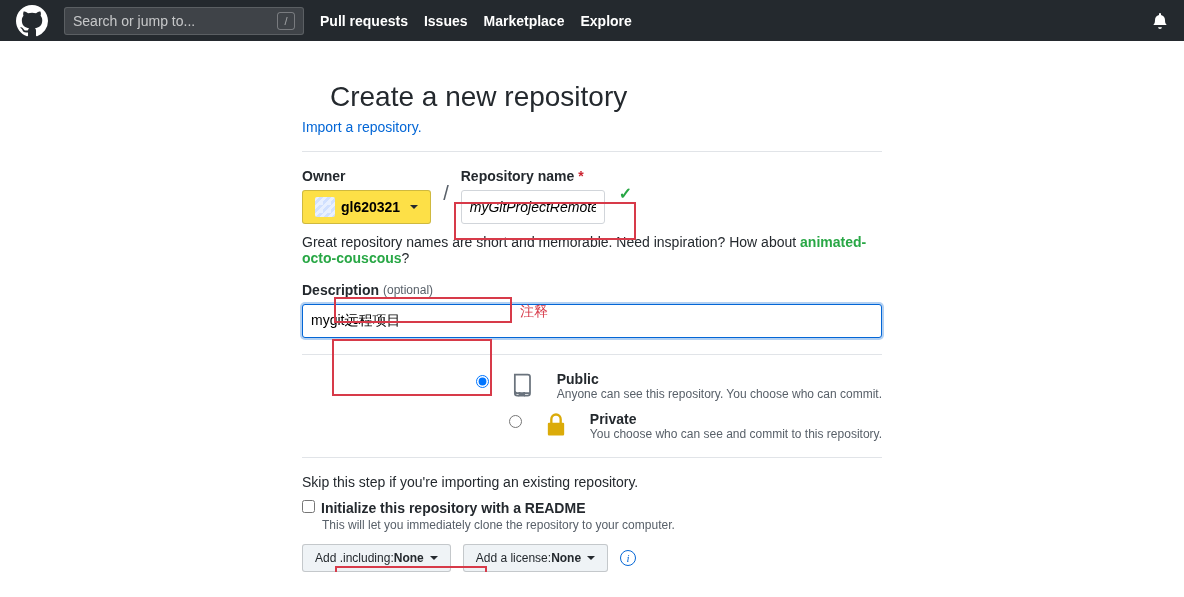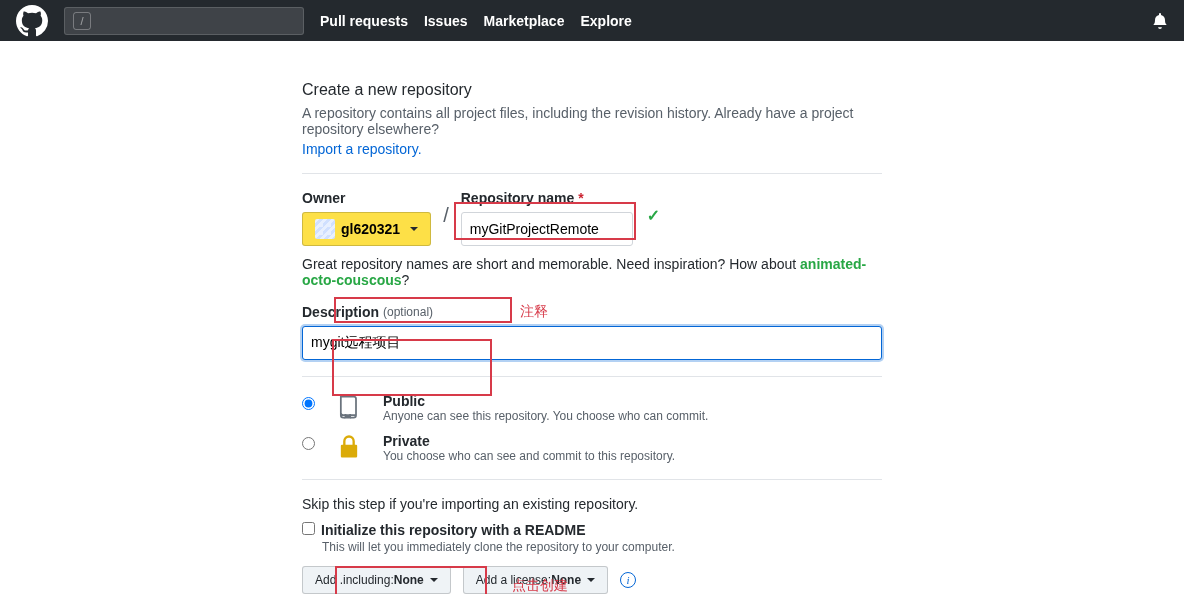--- a/index.html
+++ b/index.html
@@ -7,40 +7,40 @@
 .header { background: #24292e; height: 41px; display: flex; align-items: center; padding: 0 16px; color: #fff; }
 .logo { width: 32px; height: 32px; margin-right: 16px; }
 .logo svg { fill: #fff; }
 .search { background: rgba(255,255,255,0.125); border: 1px solid rgba(255,255,255,0.15); border-radius: 3px; width: 240px; height: 28px; display: flex; align-items: center; padding: 0 8px; color: rgba(255,255,255,0.7); font-size: 14px; }
 .search-text { flex: 1; }
 .slash { border: 1px solid rgba(255,255,255,0.3); border-radius: 3px; width: 18px; height: 18px; display: flex; align-items: center; justify-content: center; font-size: 11px; color: rgba(255,255,255,0.5); }
 .nav { display: flex; margin-left: 16px; gap: 16px; }
 .nav a { color: #fff; font-weight: 600; font-size: 14px; text-decoration: none; }
 .bell { margin-left: auto; width: 16px; height: 16px; fill: #fff; }
 .container { width: 580px; margin: 0 auto; padding-top: 40px; }
-h1 { font-size: 16px; font-weight: 400; margin-bottom: 6px; }
+h1 { font-size: 28px; font-weight: 400; margin-bottom: 6px; margin-left: 28px; }
 .subhead { color: #586069; font-size: 14px; margin-bottom: 4px; }
 .link { color: #0366d6; text-decoration: none; }
 hr { border: none; border-top: 1px solid #e1e4e8; margin: 16px 0; }
 .row { display: flex; align-items: center; gap: 8px; }
 .field-label { font-weight: 600; font-size: 14px; margin-bottom: 6px; display: flex; align-items: center; }
 .req { color: #cb2431; margin-left: 4px; }
 .opt { color: #586069; font-weight: 400; font-size: 12px; margin-left: 4px; }
 .owner-btn { background: #fde047; border: 1px solid rgba(27,31,35,0.2); border-radius: 3px; padding: 6px 12px; font-size: 14px; font-weight: 600; display: flex; align-items: center; gap: 6px; height: 34px; }
 .avatar { width: 20px; height: 20px; background: linear-gradient(135deg, #e8f0ff 25%, #d0e0ff 25%, #d0e0ff 50%, #e8f0ff 50%); background-size: 8px 8px; border-radius: 2px; }
 .caret { width: 0; height: 0; border-left: 4px solid transparent; border-right: 4px solid transparent; border-top: 4px solid #24292e; margin-left: 4px; }
 .slash-sep { font-size: 20px; color: #586069; padding: 0 4px 6px; }
 .text-input { border: 1px solid #d1d5da; border-radius: 3px; padding: 6px 8px; font-size: 14px; height: 34px; background: #fff; }
-.repo-name-input { width: 172px; }
+.repo-name-input { width: 144px; font-style: italic; }
 .check { color: #28a745; margin-left: 6px; margin-bottom: 6px; font-size: 16px; font-weight: bold; }
 .tip { margin: 10px 0 16px; font-size: 14px; }
 .suggest { color: #28a745; font-weight: 600; }
 .desc-input { width: 580px; border: 1px solid #0366d6; box-shadow: 0 0 0 2px rgba(3,102,214,0.3); }
 .annotation { position: absolute; color: #d73a49; font-size: 14px; }
-.visibility { display: flex; align-items: flex-start; gap: 20px; margin: 10px 0; }
+.visibility { display: flex; align-items: flex-start; gap: 20px; margin: 10px 0; justify-content: flex-end; }
 .vis-radio { margin-top: 4px; }
 .vis-icon { width: 28px; height: 28px; }
 .vis-label { font-weight: 600; font-size: 14px; }
 .vis-sub { color: #586069; font-size: 12px; }
 .checkbox-row { display: flex; align-items: flex-start; gap: 6px; margin-top: 4px; }
 .checkbox-label { font-weight: 600; font-size: 14px; }
 .checkbox-sub { color: #586069; font-size: 12px; margin-left: 20px; margin-top: 2px; margin-bottom: 12px; }
 .btn-row { display: flex; gap: 12px; align-items: center; }
 .select-btn { background: #eff3f6; border: 1px solid rgba(27,31,35,0.2); border-radius: 3px; padding: 6px 12px; font-size: 12px; color: #24292e; display: flex; align-items: center; }
 .info-icon { width: 16px; height: 16px; border: 1px solid #0366d6; border-radius: 50%; color: #0366d6; display: flex; align-items: center; justify-content: center; font-size: 11px; font-style: italic; font-family: serif; }
@@ -50,37 +50,37 @@
 </head>
 <body>
 
 <div class="header">
   <div class="logo">
     <svg viewBox="0 0 16 16" width="32" height="32">
         <path d="M8 0C3.58 0 0 3.58 0 8c0 3.54 2.29 6.53 5.47 7.59.4.07.55-.17.55-.38 0-.19-.01-.82-.01-1.49-2.01.37-2.53-.49-2.69-.94-.09-.23-.48-.94-.82-1.13-.28-.15-.68-.52-.01-.53.63-.01 1.08.58 1.23.82.72 1.21 1.87.87 2.33.66.07-.52.28-.87.51-1.07-1.78-.2-3.64-.89-3.64-3.95 0-.87.31-1.59.82-2.15-.08-.2-.36-1.02.08-2.12 0 0 .67-.21 2.2.82.64-.18 1.32-.27 2-.27.68 0 1.36.09 2 .27 1.53-1.04 2.2-.82 2.2-.82.44 1.1.16 1.92.08 2.12.51.56.82 1.27.82 2.15 0 3.07-1.87 3.75-3.65 3.95.29.25.54.73.54 1.48 0 1.07-.01 1.93-.01 2.2 0 .21.15.46.55.38A8.013 8.013 0 0016 8c0-4.42-3.58-8-8-8z"></path>
       </svg>
   </div>
   <div class="search">
+    <span class="search-text">Search or jump to...</span>
     <span class="slash">/</span>
   </div>
   <div class="nav">
     <a>Pull requests</a>
     <a>Issues</a>
     <a>Marketplace</a>
     <a>Explore</a>
   </div>
   <svg class="bell" viewBox="0 0 16 16">
       <path d="M8 16a2 2 0 001.985-1.75h-3.97A2 2 0 008 16zm6-5c-.5-.5-1-1.5-1-4 0-2.5-1.5-4.5-4-5V1a1 1 0 00-2 0v1c-2.5.5-4 2.5-4 5 0 2.5-.5 3.5-1 4-.3.3-.5.6-.5 1h13c0-.4-.2-.7-.5-1z"></path>
     </svg>
 </div>
 
 <div class="main-wrap">
 <div class="container">
   <h1>Create a new repository</h1>
-  <div class="subhead">A repository contains all project files, including the revision history. Already have a project repository elsewhere?</div>
   <a class="link">Import a repository.</a>
   <hr>
 
   <div class="row">
     <div>
       <div class="field-label">Owner</div>
       <button class="owner-btn">
         <span class="avatar"></span>
         <span>gl620321</span>
         <span class="caret"></span>

